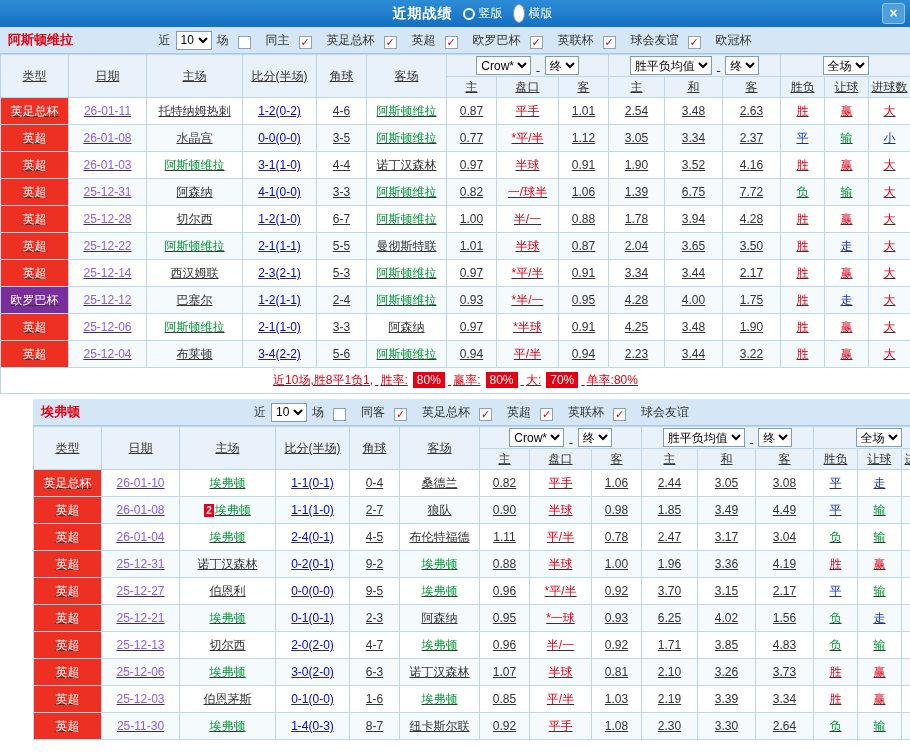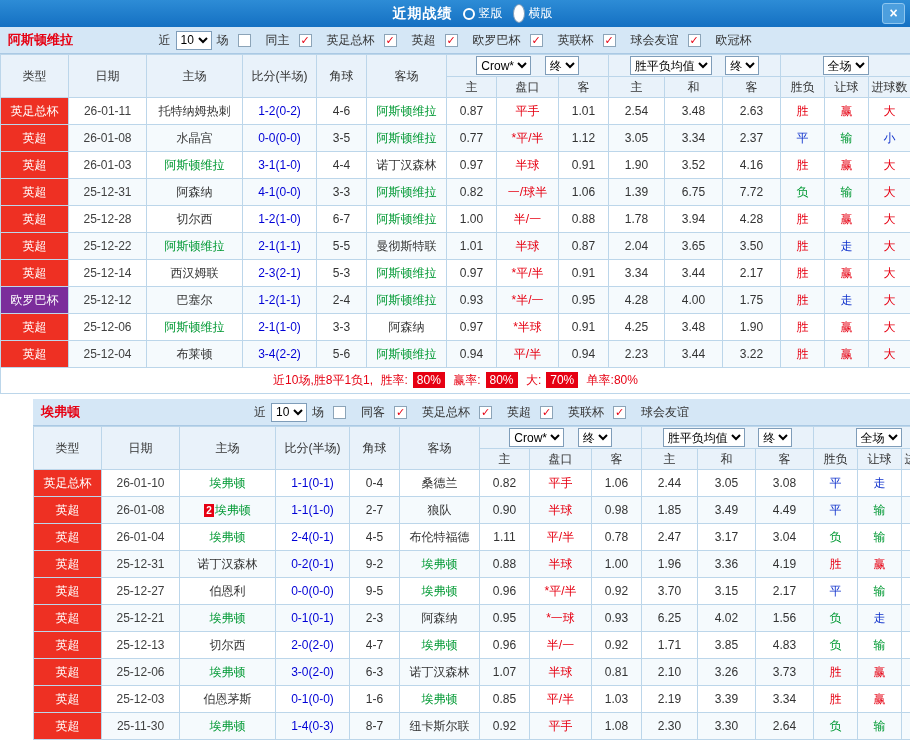--- a/index.html
+++ b/index.html
@@ -26,38 +26,38 @@
   }
   
   .team-section + .team-section { margin-top:5px;padding-left:33px; }
   .section-header {
     height:27px; background:#d5e7f6; border-bottom:1px solid #aac9e4;
     display:flex; align-items:center; position:relative; padding:0 8px;
   }
   .team-name { position:absolute; left:8px; color:#e60012; font-weight:bold; font-size:13px; }
   .filter-area { flex:1; display:flex; justify-content:center; align-items:center; gap:5px; }
   .filters { display:inline-flex; align-items:center; gap:9px; margin-left:4px; }
-  .filter { display:inline-flex; align-items:center; gap:15px; cursor:pointer; }
+  .filter { display:inline-flex; align-items:flex-end; gap:15px; cursor:pointer; }
   .cb {
     width:13px; height:13px; background:#fff; border:1px solid #8ca4b8;
     display:inline-flex; align-items:center; justify-content:center;
     font-size:11px; line-height:1; color:#e60012; font-weight:bold;
   }
   .sel { font-size:12px; height:19px; border:1px solid #7f9db9; background:#fff; font-family:inherit; }
   
-  table.matches { width:910px; border-collapse:collapse; table-layout:fixed; }
+  table.matches { width:910px; border-collapse:collapse; table-layout:fixed;text-decoration:underline; }
   .matches th, .matches td {
     border:1px solid #bcd6ea; text-align:center; white-space:nowrap; overflow:hidden;
   }
   .matches thead th { background:#e9f2fa; font-weight:normal; color:#333; height:21px; padding:1px 0; }
   .matches thead .grp .sel { margin:0 5px; }
   .matches td { height:27px; background:#fff; }
   .matches tr.alt td { background:#f5fafd; }
   td.lg { color:#fff; }
-  td.date-cell { color:#404040; }
+  td.date-cell { color:#8b5cf6; }
   td.score-cell { color:#0000d6; }
   td.corner-cell { color:#333; }
   td.odds-cell { color:#333; }
   td.hcap-cell { color:#e60012; }
   .hl-team { color:#009933; }
   .card {
     display:inline-block; background:#e60012; color:#fff; font-size:10px;
     line-height:13px; padding:0 2px; margin-right:1px; font-weight:bold;
   }
   

